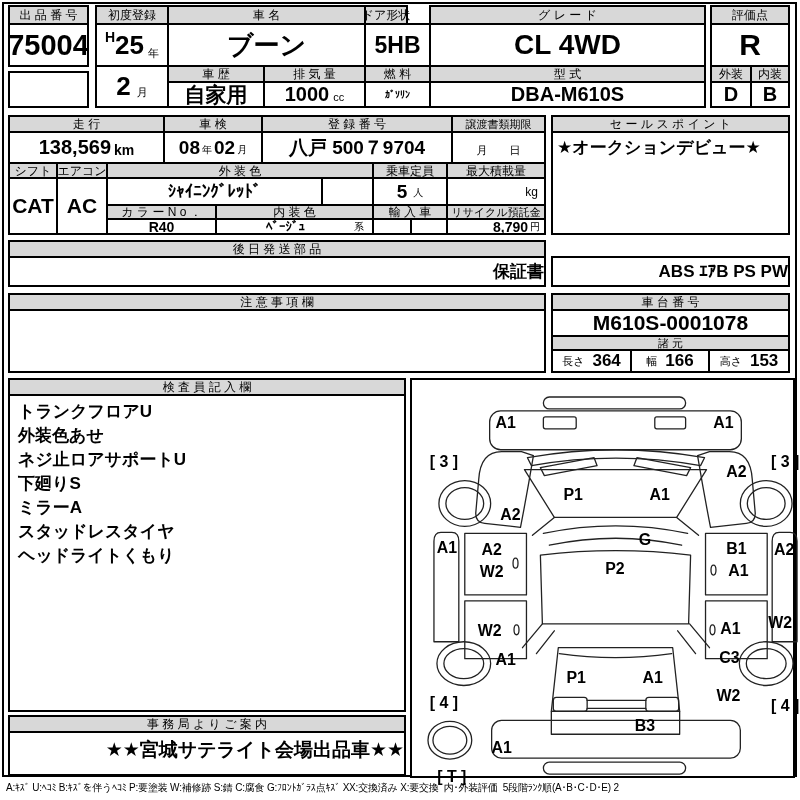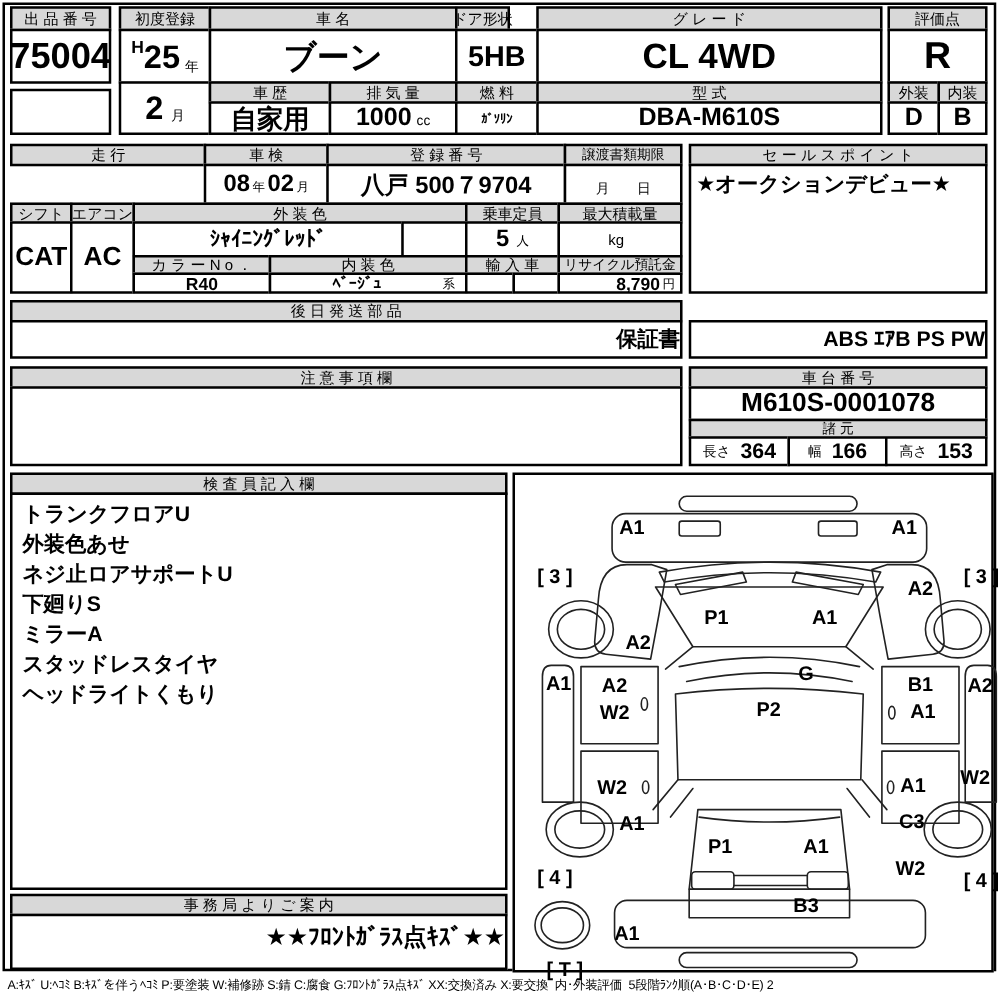--- a/index.html
+++ b/index.html
@@ -57,20 +57,23 @@
   <div class="cell val" style="left:429px;top:81px;width:277px;height:27px;font-size:20px"><span>DBA-M610S</span></div>
 
   <div class="cell hdr" style="left:710px;top:5px;width:80px;height:20px">評価点</div>
   <div class="cell val" style="left:710px;top:23px;width:80px;height:44px;font-size:30px"><span>R</span></div>
   <div class="cell hdr" style="left:710px;top:65px;width:42px;height:18px">外装</div>
   <div class="cell hdr" style="left:750px;top:65px;width:40px;height:18px">内装</div>
   <div class="cell val" style="left:710px;top:81px;width:42px;height:27px;font-size:20px"><span>D</span></div>
   <div class="cell val" style="left:750px;top:81px;width:40px;height:27px;font-size:20px"><span>B</span></div>
 
   <div class="cell hdr" style="left:8px;top:115px;width:157px;height:18px">走 行</div>
+  <div class="cell val" style="left:8px;top:131px;width:157px;height:33px">
+    <span style="font-size:20px">138,569</span><span style="font-size:14px;margin-left:3px;align-self:flex-end;margin-bottom:4px">km</span>
+  </div>
   <div class="cell hdr" style="left:163px;top:115px;width:100px;height:18px">車 検</div>
   <div class="cell val" style="left:163px;top:131px;width:100px;height:33px">
     <span style="font-size:19px">08</span><span class="unit" style="font-size:10px;margin:0 2px 5px 2px">年</span><span style="font-size:19px">02</span><span class="unit" style="font-size:10px;margin:0 0 5px 2px">月</span>
   </div>
   <div class="cell hdr" style="left:261px;top:115px;width:192px;height:18px">登 録 番 号</div>
   <div class="cell val" style="left:261px;top:131px;width:192px;height:33px;font-size:19px"><span>八戸 500７9704</span></div>
   <div class="cell hdr sm" style="left:451px;top:115px;width:95px;height:18px">譲渡書類期限</div>
   <div class="cell val" style="left:451px;top:131px;width:95px;height:33px;font-size:11px;font-weight:normal;align-items:flex-end;padding-bottom:4px"><span>月　　日</span></div>
 
   <div class="cell hdr" style="left:551px;top:115px;width:239px;height:18px">セ ー ル ス ポ イ ン ト</div>
@@ -82,21 +85,21 @@
   <div class="cell val" style="left:56px;top:177px;width:52px;height:58px;font-size:21px"><span>AC</span></div>
 
   <div class="cell hdr" style="left:106px;top:162px;width:268px;height:17px">外 装 色</div>
   <div class="cell val" style="left:106px;top:177px;width:217px;height:29px;font-size:17px"><span>ｼｬｲﾆﾝｸﾞﾚｯﾄﾞ</span></div>
   <div class="cell" style="left:321px;top:177px;width:53px;height:29px"></div>
   <div class="cell hdr" style="left:372px;top:162px;width:76px;height:17px">乗車定員</div>
   <div class="cell val" style="left:372px;top:177px;width:76px;height:29px">
     <span style="font-size:19px">5</span><span class="unit" style="font-size:10px;margin:0 0 4px 6px">人</span>
   </div>
   <div class="cell hdr" style="left:446px;top:162px;width:100px;height:17px">最大積載量</div>
-  <div class="cell val" style="left:446px;top:177px;width:100px;height:29px;justify-content:center;padding-right:6px;font-weight:normal;font-size:12px"><span>kg</span></div>
+  <div class="cell val" style="left:446px;top:177px;width:100px;height:29px;justify-content:flex-end;padding-right:6px;font-weight:normal;font-size:12px"><span>kg</span></div>
 
   <div class="cell hdr" style="left:106px;top:204px;width:111px;height:16px">カ ラ ー N o ．</div>
   <div class="cell val" style="left:106px;top:218px;width:111px;height:17px;font-size:14px"><span>R40</span></div>
   <div class="cell hdr" style="left:215px;top:204px;width:159px;height:16px">内 装 色</div>
   <div class="cell val" style="left:215px;top:218px;width:159px;height:17px">
     <span style="flex:1;text-align:center;font-size:13px">ﾍﾞｰｼﾞｭ</span><span style="font-size:10px;font-weight:normal;padding-right:8px">系</span>
   </div>
   <div class="cell hdr" style="left:372px;top:204px;width:76px;height:16px">輸 入 車</div>
   <div class="cell" style="left:372px;top:218px;width:40px;height:17px"></div>
   <div class="cell" style="left:410px;top:218px;width:38px;height:17px"></div>
@@ -129,21 +132,21 @@
       <div>トランクフロアU</div>
       <div>外装色あせ</div>
       <div>ネジ止ロアサポートU</div>
       <div>下廻りS</div>
       <div>ミラーA</div>
       <div>スタッドレスタイヤ</div>
       <div>ヘッドライトくもり</div>
     </div>
 
   <div class="cell hdr" style="left:8px;top:715px;width:398px;height:18px">事 務 局 よ り ご 案 内</div>
-  <div class="cell val left" style="left:8px;top:731px;width:398px;height:45px;font-size:19px;align-items:flex-start;padding-top:4px"><span>★★ﾌﾛﾝﾄｶﾞﾗｽ点ｷｽﾞ★★</span></div>
+  <div class="cell val left" style="left:8px;top:731px;width:398px;height:45px;font-size:19px;align-items:flex-start;padding-top:4px"><span>★★宮城サテライト会場出品車★★</span></div>
 
   <div class="cell" style="left:410px;top:378px;width:385px;height:400px;padding:12px">
     <svg id="car-svg" width="381" height="396" viewBox="0 0 383 398">
 
       <rect class="ln" x="120" y="5" width="143" height="12" rx="6"></rect>
 
       <rect class="ln" x="66" y="19" width="253" height="39" rx="11"></rect>
       <rect class="ln" x="120" y="25" width="33" height="12" rx="2"></rect>
       <rect class="ln" x="232" y="25" width="31" height="12" rx="2"></rect>
 

